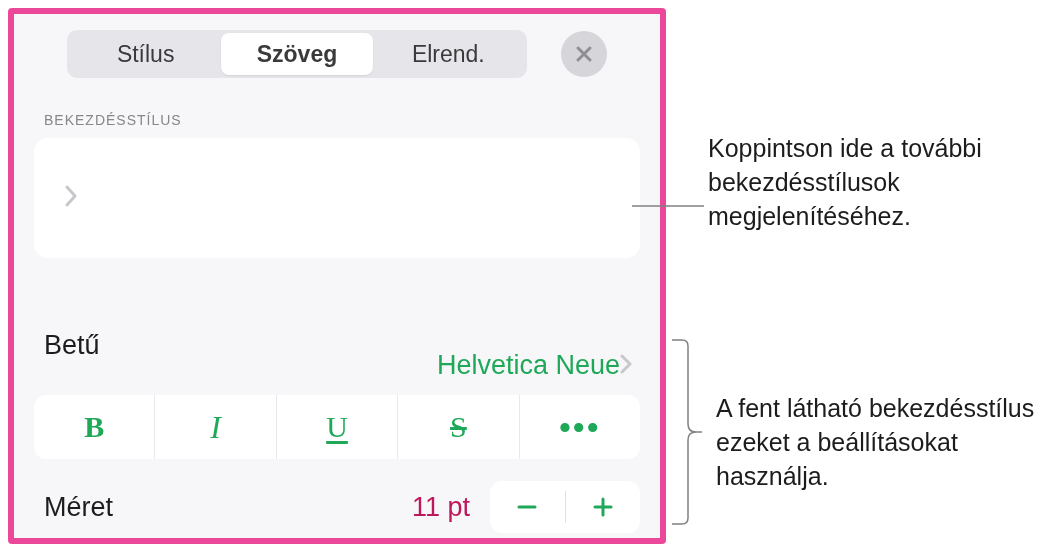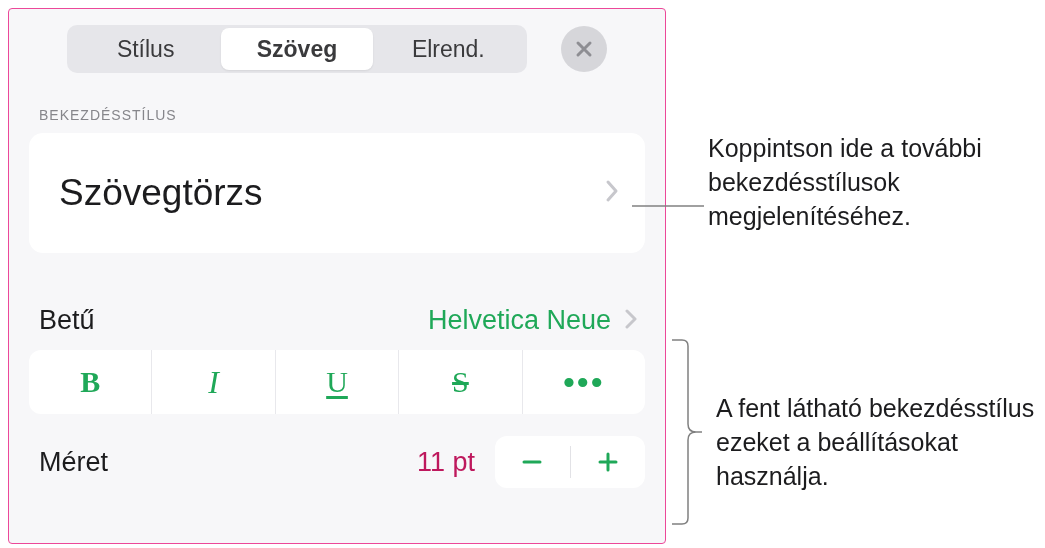--- a/index.html
+++ b/index.html
@@ -10,21 +10,21 @@
       height: 548px;
       position: relative;
     }
     .panel {
       position: absolute;
       left: 8px;
       top: 8px;
       width: 658px;
       height: 536px;
       background: #f7f7f9;
-      border: 1px solid #ec4899;
+      border: 6px solid #ec4899;
       border-radius: 4px;
       padding: 0;
     }
     .tabbar-row {
       display: flex;
       align-items: center;
       justify-content: center;
       gap: 24px;
       padding: 16px 20px 12px 20px;
       position: relative;
@@ -97,21 +97,22 @@
       padding: 52px 28px 14px 30px;
       cursor: pointer;
     }
     .font-label {
       font-size: 27px;
       color: #1c1c1e;
     }
     .font-value-wrap {
       display: flex;
       align-items: center;
-      gap: 14px;
+      gap: 0;
+      margin-top: 40px;
     }
     .font-value {
       font-size: 27px;
       color: #1fa858;
     }
     .chevron-sm {
       color: #c7c7cc;
       font-size: 24px;
     }
     .style-buttons {
@@ -214,21 +215,20 @@
     <div class="close-btn">
       <svg width="20" height="20" viewBox="0 0 20 20">
         <path d="M4 4 L16 16 M16 4 L4 16" stroke="#8e8e93" stroke-width="3" stroke-linecap="round"></path>
       </svg>
     </div>
   </div>
 
   <div class="section-label">BEKEZDÉSSTÍLUS</div>
 
   <div class="style-card">
-    <div class="style-name">Szövegtörzs</div>
     <span class="chevron">
       <svg width="14" height="24" viewBox="0 0 14 24">
           <path d="M3 3 L11 12 L3 21" stroke="#c7c7cc" stroke-width="3" fill="none" stroke-linecap="round" stroke-linejoin="round"></path>
         </svg>
     </span>
   </div>
 
   <div class="font-row">
     <div class="font-label">Betű</div>
     <div class="font-value-wrap">

